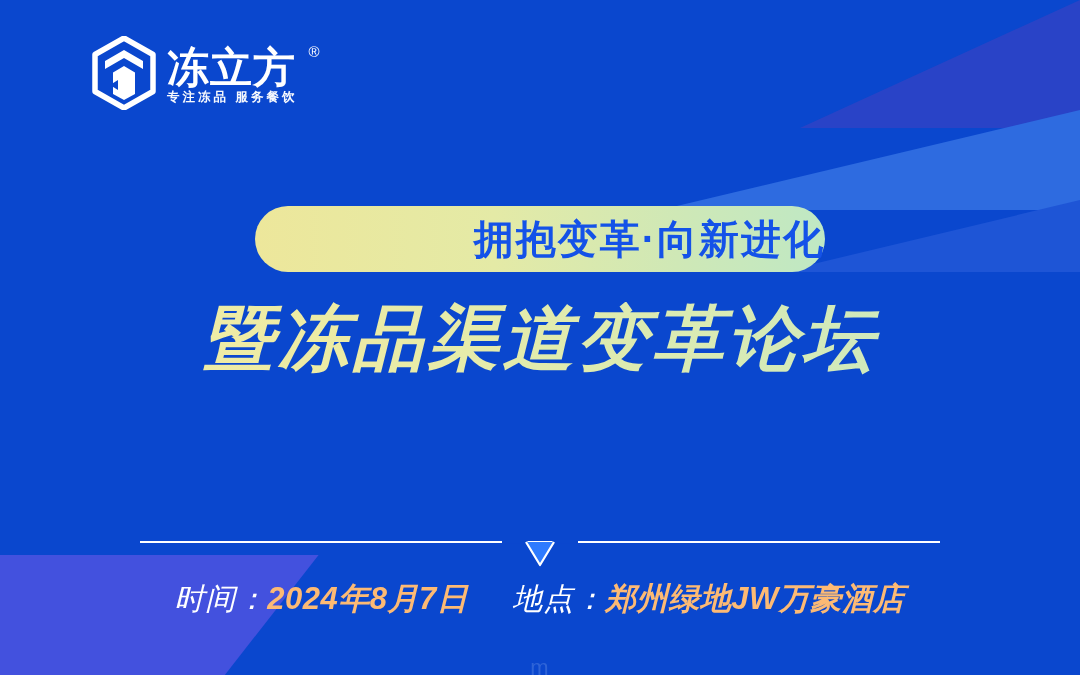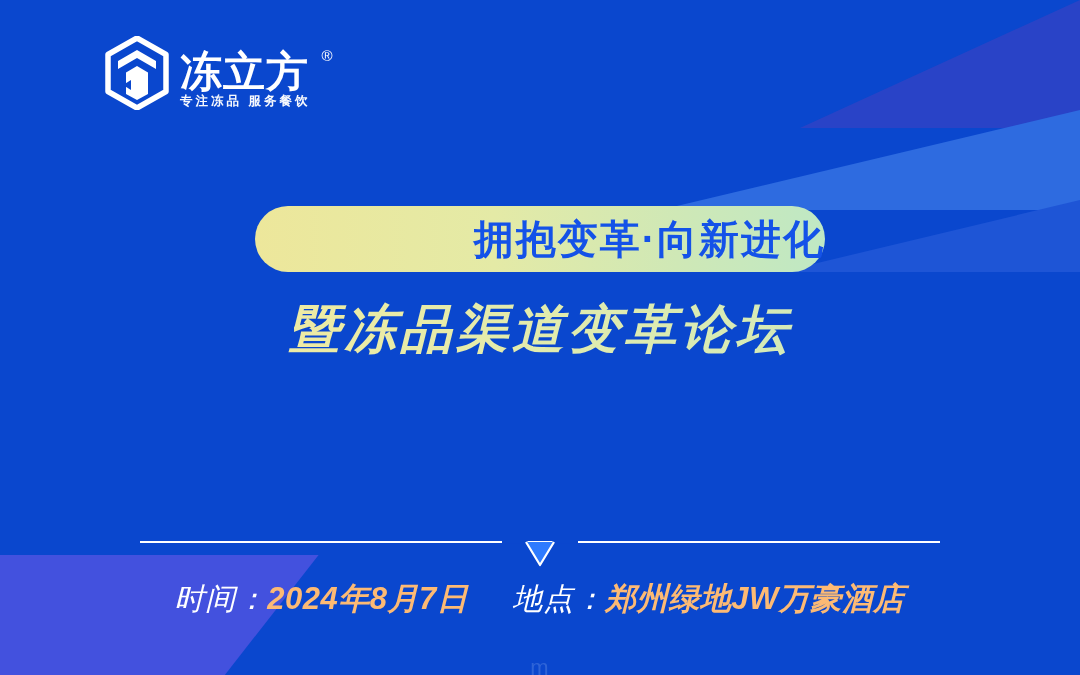--- a/index.html
+++ b/index.html
@@ -42,22 +42,22 @@
 
   .deco-bl-band {
     left:-70px; bottom:-30px;
     width:330px; height:150px;
     background:#4351DE;
     transform: skewX(-38deg);
   }
 
   
   #brand {
-    position:absolute; left:104px; top:36px;
-    display:flex; align-items:flex-end; gap:10px;
+    position:absolute; left:91px; top:36px;
+    display:flex; align-items:center; gap:10px;
   }
   #brand-mark { width:66px; height:74px; display:block; }
   #brand-text { position:relative; padding-top:6px; }
   #brand-name {
     font-size:42px; font-weight:700; color:#ffffff;
     letter-spacing:1px; line-height:1; white-space:nowrap;
   }
   #brand-reg {
     position:absolute; top:2px; right:-22px;
     font-size:15px; color:#ffffff;
@@ -94,21 +94,21 @@
     font-style:italic;
     white-space:nowrap;
     line-height:1.04;
     background:linear-gradient(90deg,#F0EDA8 0%,#EDEBA4 30%,#DBEBB2 62%,#C5E8C5 100%);
     -webkit-background-clip:text;
     background-clip:text;
     color:transparent;
     -webkit-text-fill-color:transparent;
   }
   #title-line-1 { font-size:73px; letter-spacing:4px; }
-  #title-line-2 { font-size:52px; letter-spacing:4px; margin-top:6px; }
+  #title-line-2 { font-size:71px; letter-spacing:4px; margin-top:6px; }
 
   
   #divider {
     position:absolute; left:140px; right:140px; top:541px;
     height:26px;
   }
   #divider-line {
     position:absolute; left:0; right:0; top:0;
     height:2px; background:#ffffff;
   }

